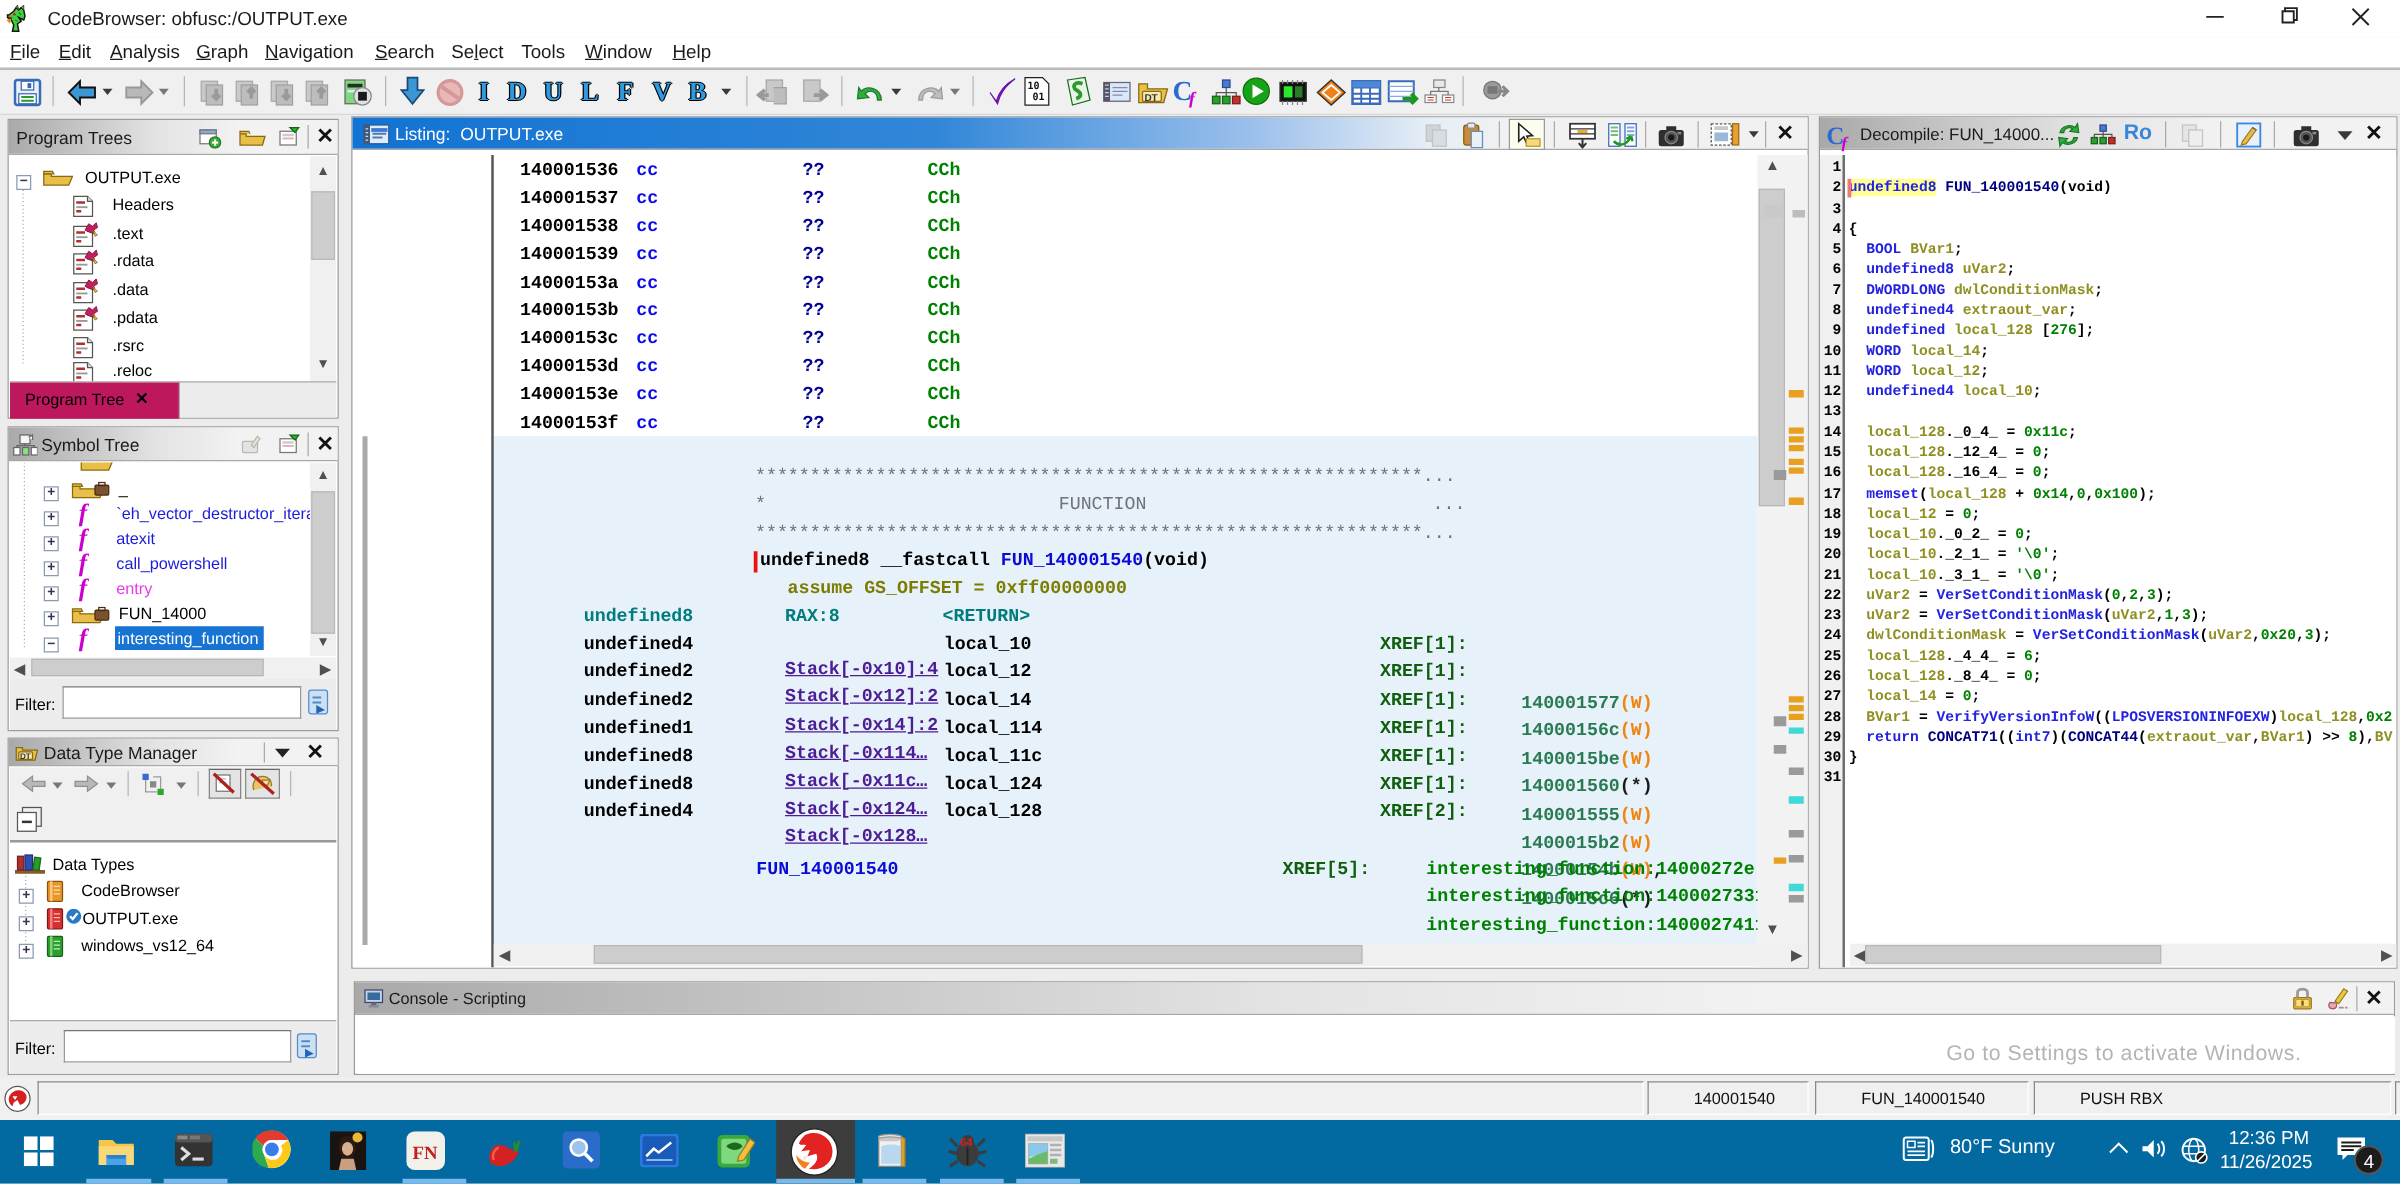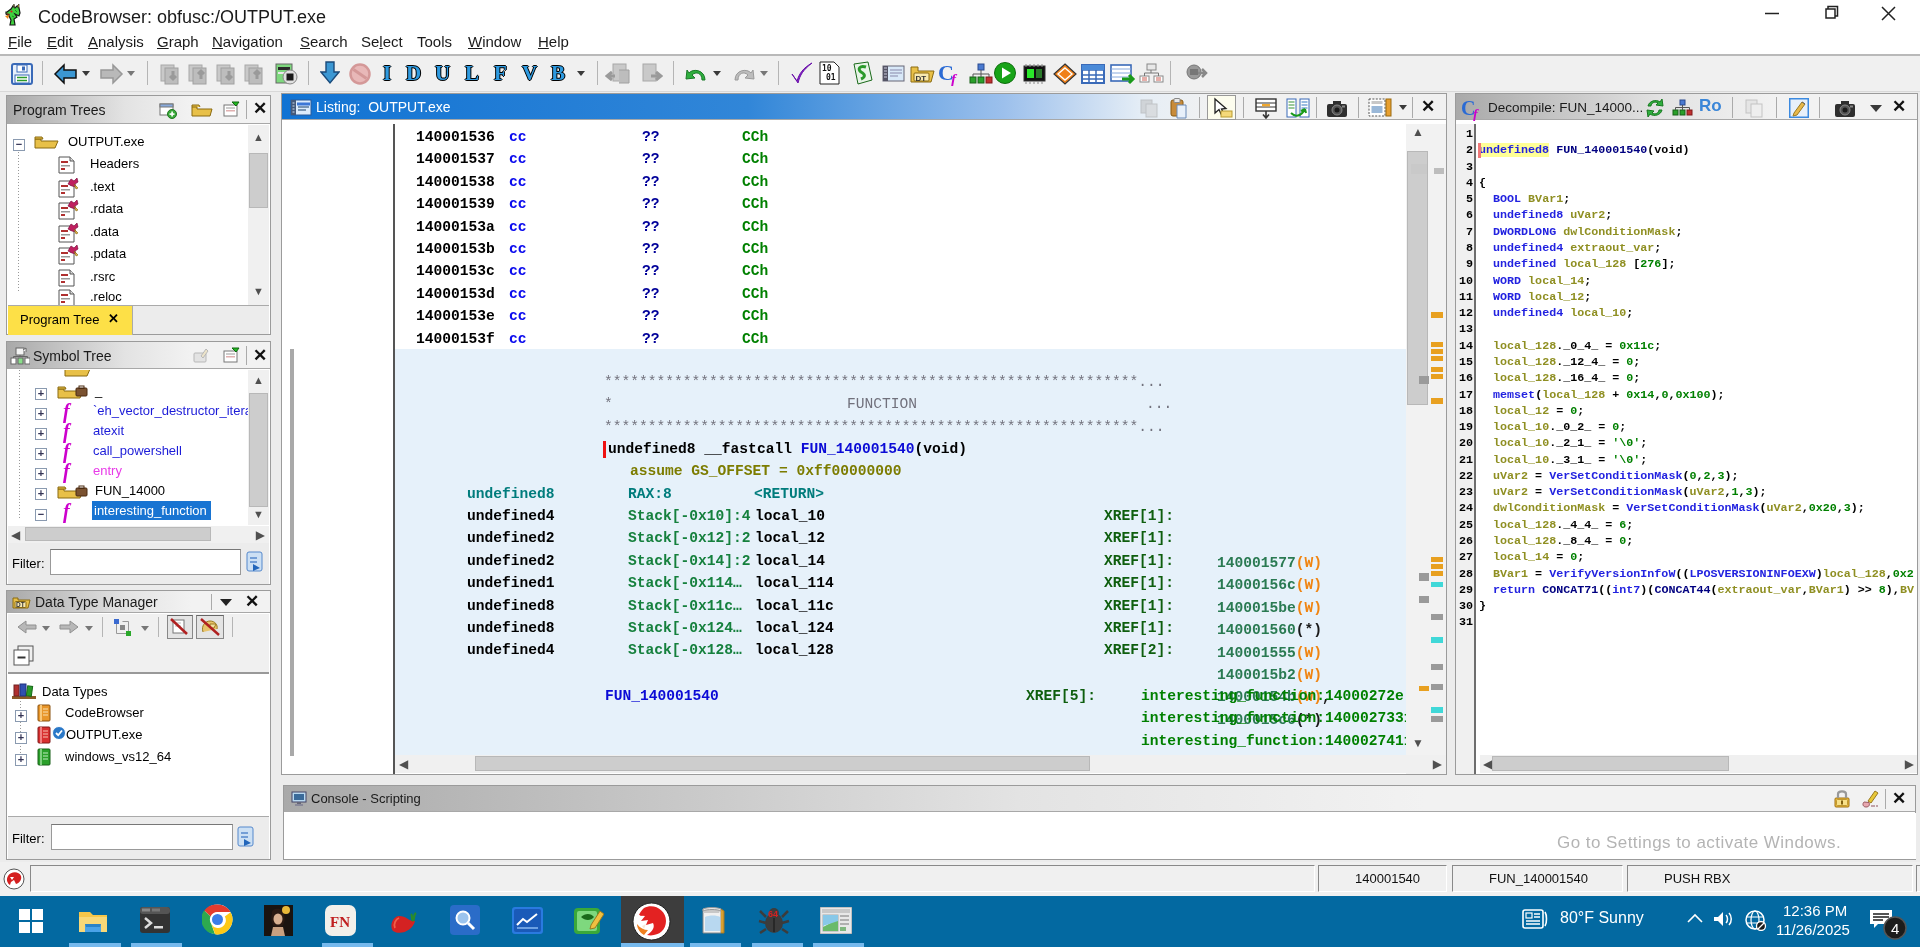--- a/index.html
+++ b/index.html
@@ -2,21 +2,21 @@
 <html><head>
 <meta charset="utf-8">
 <style>
   * { margin:0; padding:0; box-sizing:border-box; }
   html,body { width:1920px; height:947px; overflow:hidden; background:#ececec;
     font-family:"Liberation Sans", sans-serif; }
   .abs { position:absolute; }
   #stage { position:relative; width:1920px; height:947px; }
   
   #titlebar { left:0; top:0; width:1920px; height:30px; background:#ffffff; }
-  #titletext { left:38px; top:7px; font-size:18px; color:#1a1a1a; }
+  #titletext { left:38px; top:7px; font-size:15px; color:#1a1a1a; }
   
   #menubar { left:0; top:30px; width:1920px; height:26px; background:#ffffff;
     border-bottom:2px solid #b9b9b9; font-size:15px; color:#1a1a1a; }
   #menubar span.mi { position:absolute; top:3px; }
   #menubar u { text-decoration:underline; }
   
   #toolbar { left:0; top:56px; width:1920px; height:36px; background:#f0f0f0;
     border-bottom:1px solid #d8d8d8; }
   .tsep { position:absolute; top:5px; width:1px; height:24px; background:#b5b5b5; }
   .ticon { position:absolute; top:6px; }
@@ -355,21 +355,21 @@
             <rect x="4" y="13" width="4" height="2" fill="#b03030"></rect>
           </svg></div>
         <div class="trow" style="left:82px;top:164px;">.reloc</div>
 
       <div class="abs" style="left:240px;top:0;width:21px;height:180px;background:#f0f0f0;"></div>
       <div class="sbthumb" style="left:241px;top:28px;width:19px;height:55px;"></div>
       <div class="sbarrow" style="left:245px;top:6px;font-size:11px;">▲</div>
       <div class="sbarrow" style="left:245px;top:160px;font-size:11px;">▼</div>
     </div>
     <div class="abs" style="left:1px;top:209px;width:261px;height:29px;background:#ececec;border-top:1px solid #aaa;">
-      <div class="abs" style="left:0px;top:0px;width:125px;height:29px;background:#fde047;border-right:1px solid #aaa;">
+      <div class="abs" style="left:0px;top:0px;width:136px;height:29px;background:#be185d;border-right:1px solid #aaa;">
         <span class="abs" style="left:12px;top:6px;font-size:13px;">Program Tree</span>
         <span class="abs" style="left:100px;top:5px;font-size:13px;font-weight:bold;">✕</span>
       </div>
     </div>
   </div>
   <div class="panel" id="symtree" style="left:6px; top:341px; width:265px; height:244px;">
     <div class="phead" style="height:27px;">
       <span class="hicon" style="left:3px;top:4px;"><svg width="20" height="20">
             <rect x="6" y="2" width="8" height="7" fill="#f5f5f5" stroke="#666"></rect>
             <path d="M13 4 L16 2 L16 6" fill="#fff" stroke="#666" stroke-width="1"></path>
@@ -665,21 +665,21 @@
 
       <div class="mono listtx" style="left:184px; top:359px; color:#007c7c;">undefined8<span class="abs" style="left:161px">RAX:8</span><span class="abs" style="left:287px">&lt;RETURN&gt;</span></div>
 
       <div class="mono listtx" style="left:184px; top:381px; color:#000;">undefined4
 undefined2
 undefined2
 undefined1
 undefined8
 undefined8
 undefined4</div>
-      <div class="mono listtx" style="left:345px; top:381px; color:#15803d;">Stack[-0x10]:4
+      <div class="mono listtx" style="left:345px; top:401px; color:#4c1d95;text-decoration:underline;">Stack[-0x10]:4
 Stack[-0x12]:2
 Stack[-0x14]:2
 Stack[-0x114…
 Stack[-0x11c…
 Stack[-0x124…
 Stack[-0x128…</div>
       <div class="mono listtx" style="left:472px; top:381px; color:#000;">local_10
 local_12
 local_14
 local_114

